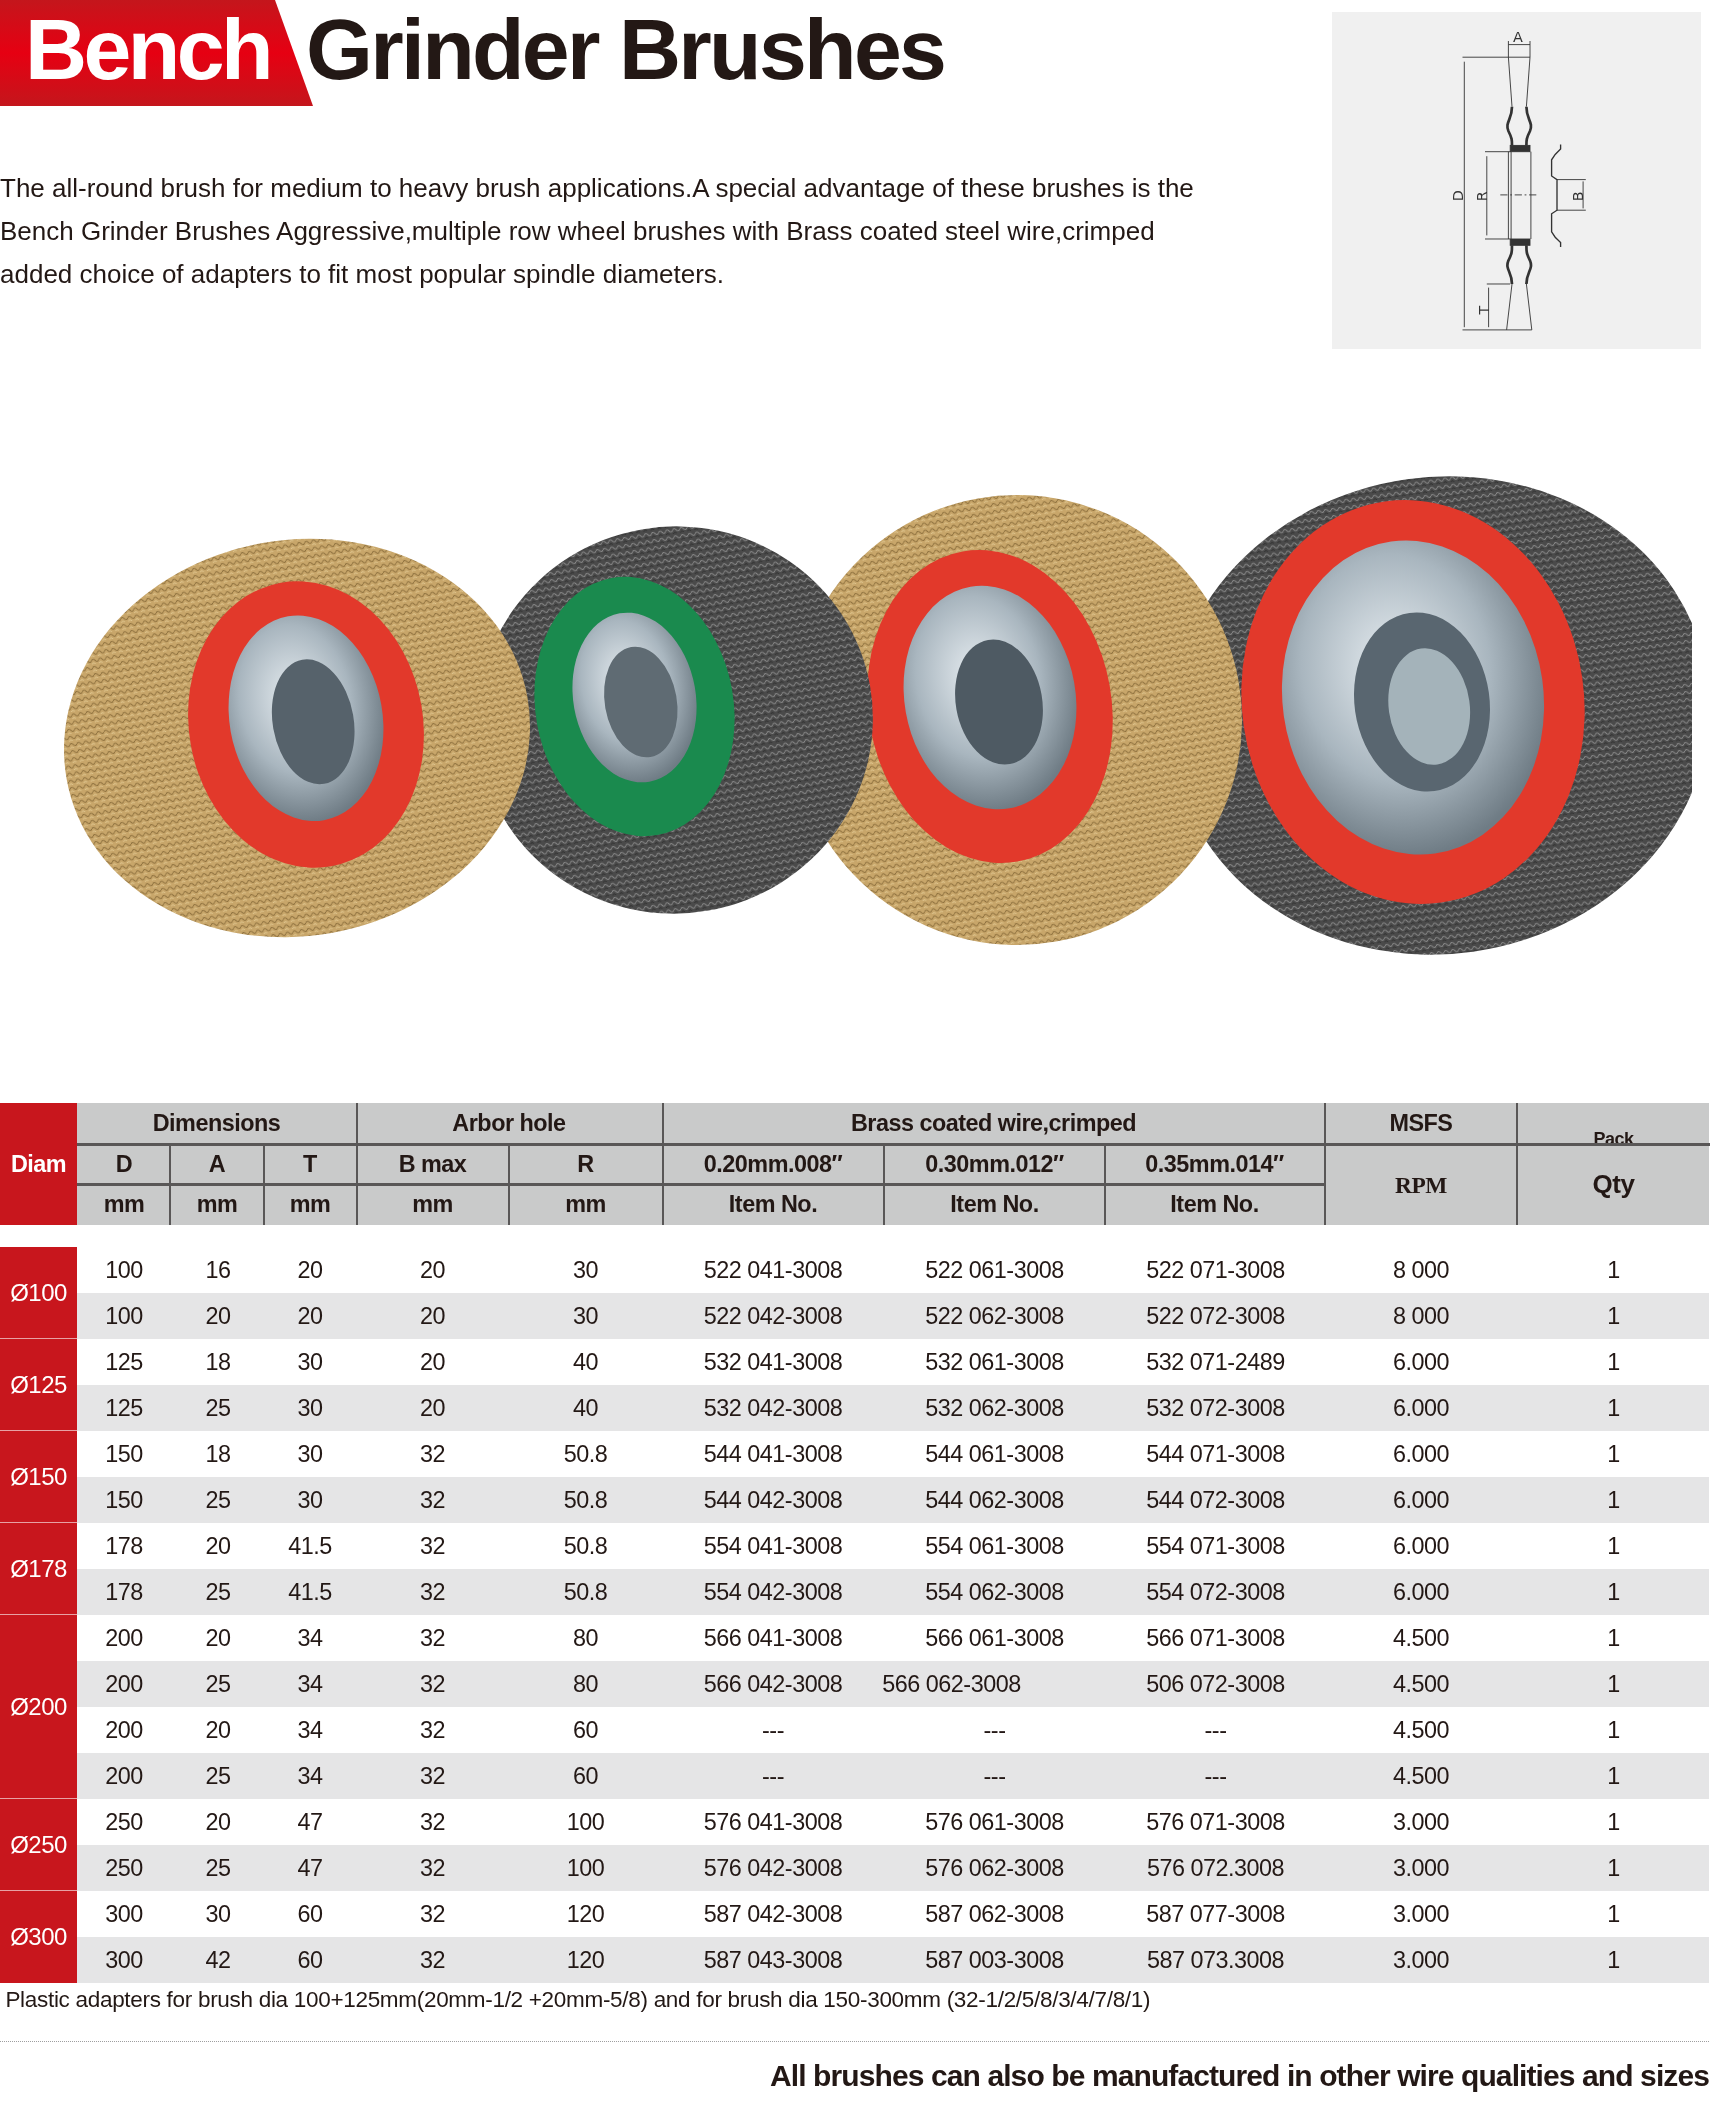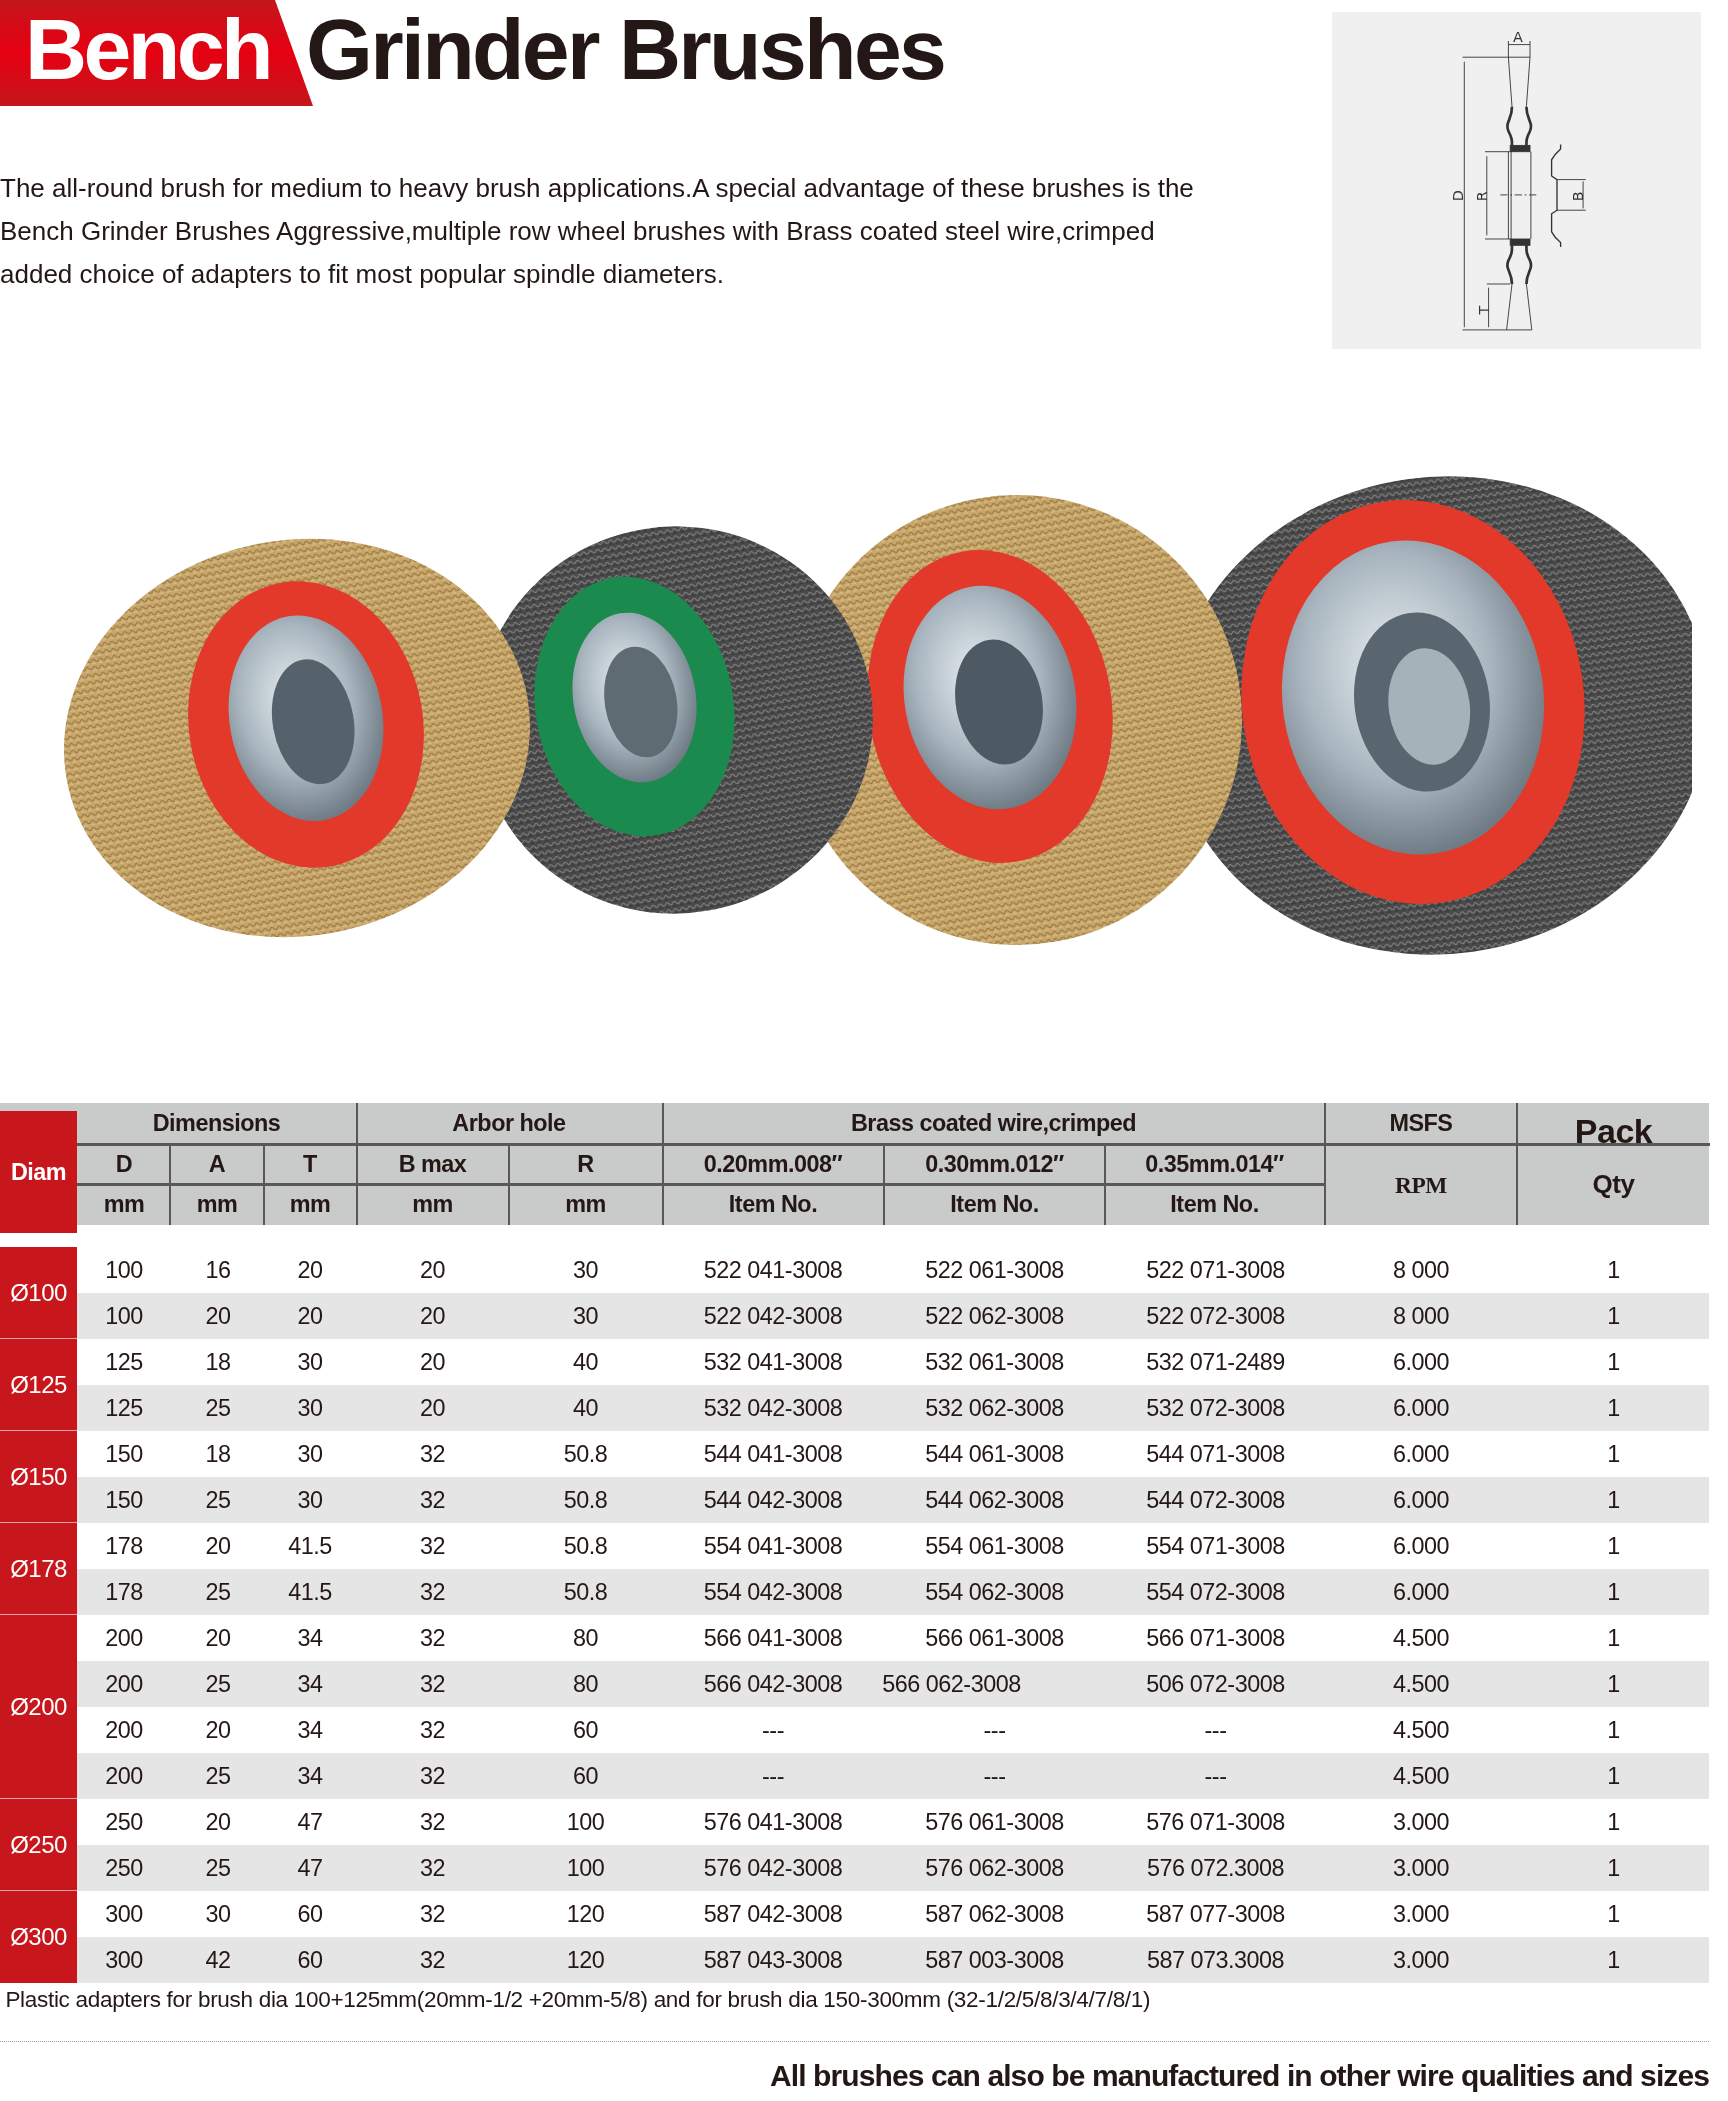--- a/index.html
+++ b/index.html
@@ -200,27 +200,27 @@
       <ellipse cx="290" cy="320" rx="260" ry="220" fill="url(#brassWire)" transform="rotate(-10 290 320)"></ellipse>
       <ellipse cx="300" cy="305" rx="130" ry="160" fill="#e2392b" transform="rotate(-10 300 305)"></ellipse>
       <ellipse cx="300" cy="298" rx="85" ry="115" fill="url(#metal)" transform="rotate(-10 300 298)"></ellipse>
       <ellipse cx="308" cy="302" rx="45" ry="70" fill="#56626b" transform="rotate(-10 308 302)"></ellipse>
     </g>
   </svg>
 </div>
 
 <div class="spec-table">
   <div class="thead">
-    <div class="th diam" style="left:0;top:0;width:77px;height:122px;margin-top:8px;">Diam</div>
+    <div class="th diam" style="left:0;top:0;width:77px;height:122px;">Diam</div>
 
     <div class="th" style="left:77px;top:0;width:279px;height:41px;">Dimensions</div>
     <div class="th" style="left:356px;top:0;width:306px;height:41px;">Arbor hole</div>
     <div class="th" style="left:662px;top:0;width:663px;height:41px;">Brass coated wire,crimped</div>
     <div class="th" style="left:1325px;top:0;width:192px;height:41px;">MSFS</div>
-    <div class="th" style="left:1517px;top:8px;width:193px;height:41px;font-size:34px;">Pack</div>
+    <div class="th" style="left:1517px;top:16px;width:193px;height:41px;font-size:18px;">Pack</div>
 
     <div class="th" style="left:77px;top:41px;width:94px;height:41px;">D</div>
     <div class="th" style="left:170px;top:41px;width:94px;height:41px;">A</div>
     <div class="th" style="left:264px;top:41px;width:92px;height:41px;">T</div>
     <div class="th" style="left:356px;top:41px;width:153px;height:41px;">B max</div>
     <div class="th" style="left:509px;top:41px;width:153px;height:41px;">R</div>
     <div class="th" style="left:662px;top:41px;width:222px;height:41px;">0.20mm.008″</div>
     <div class="th" style="left:884px;top:41px;width:221px;height:41px;">0.30mm.012″</div>
     <div class="th" style="left:1104px;top:41px;width:221px;height:41px;">0.35mm.014″</div>
     <div class="th" style="left:1325px;top:33px;width:192px;height:98px;font-family:Liberation Serif, serif;">RPM</div>

